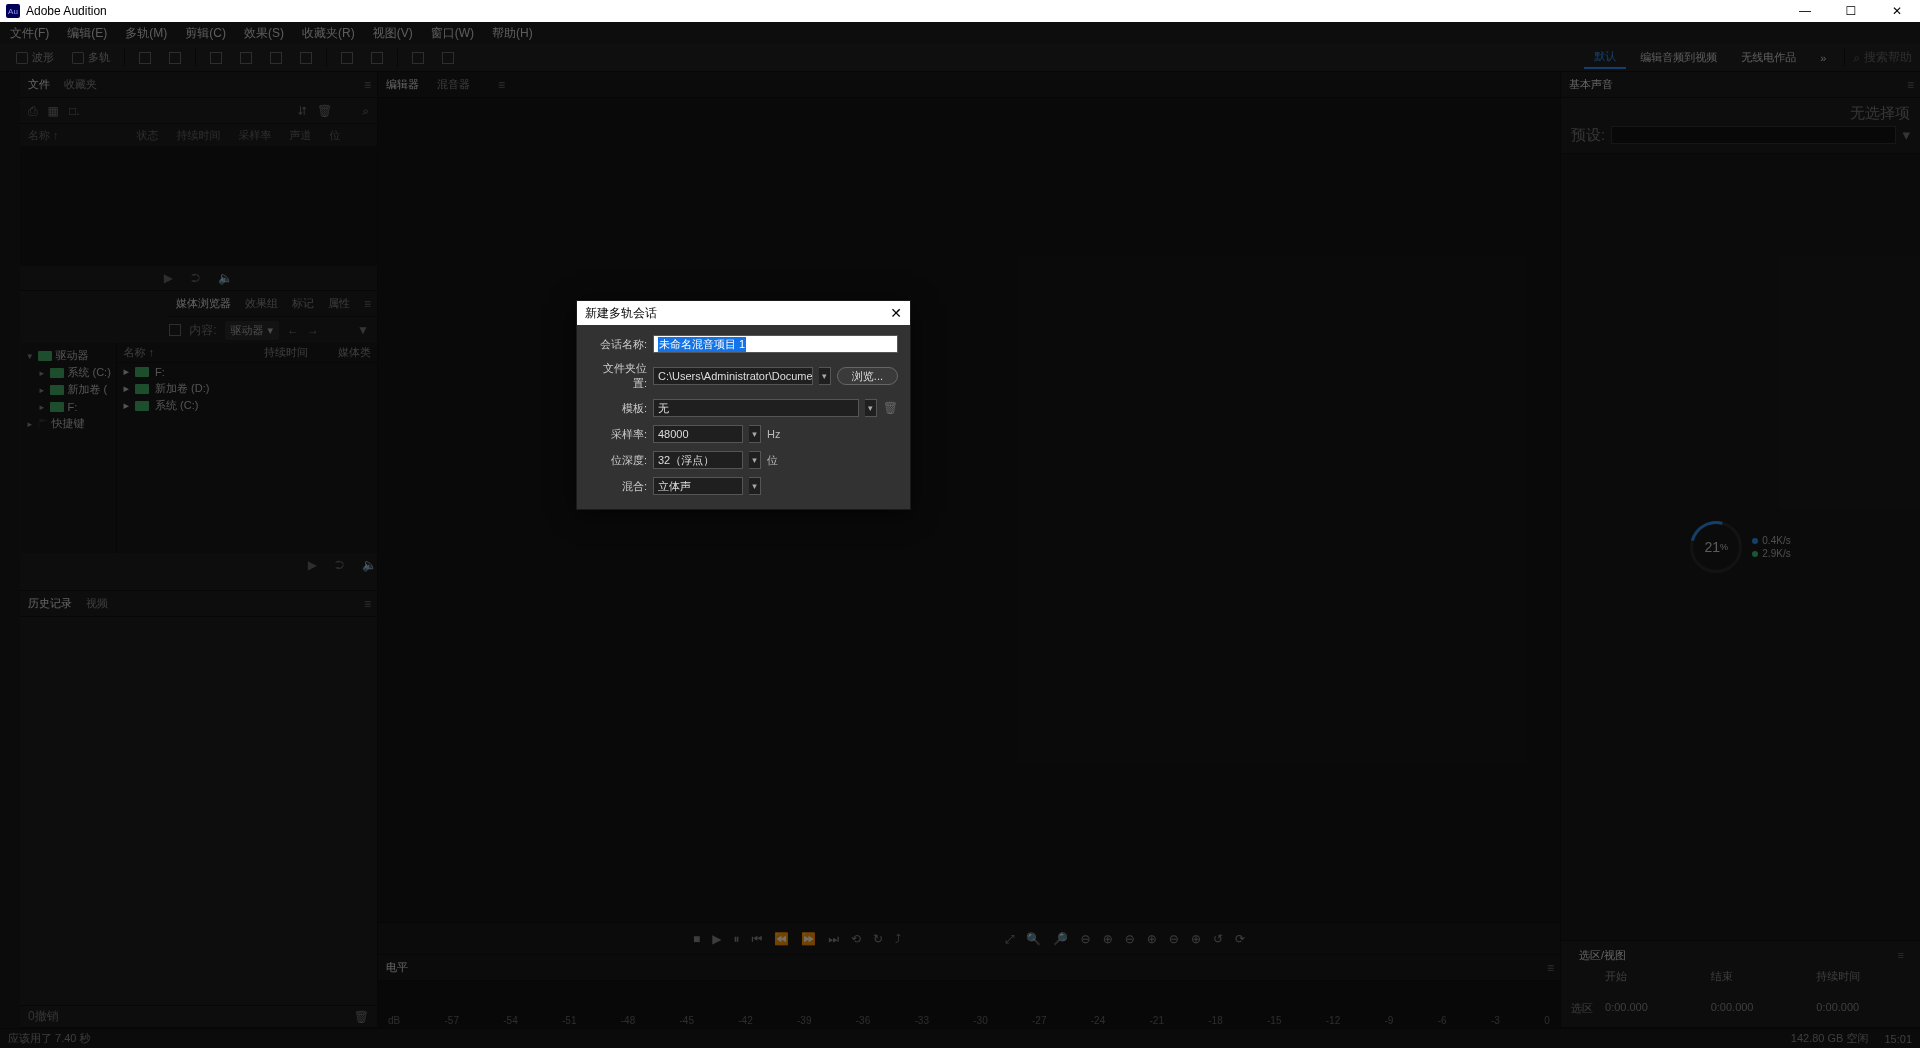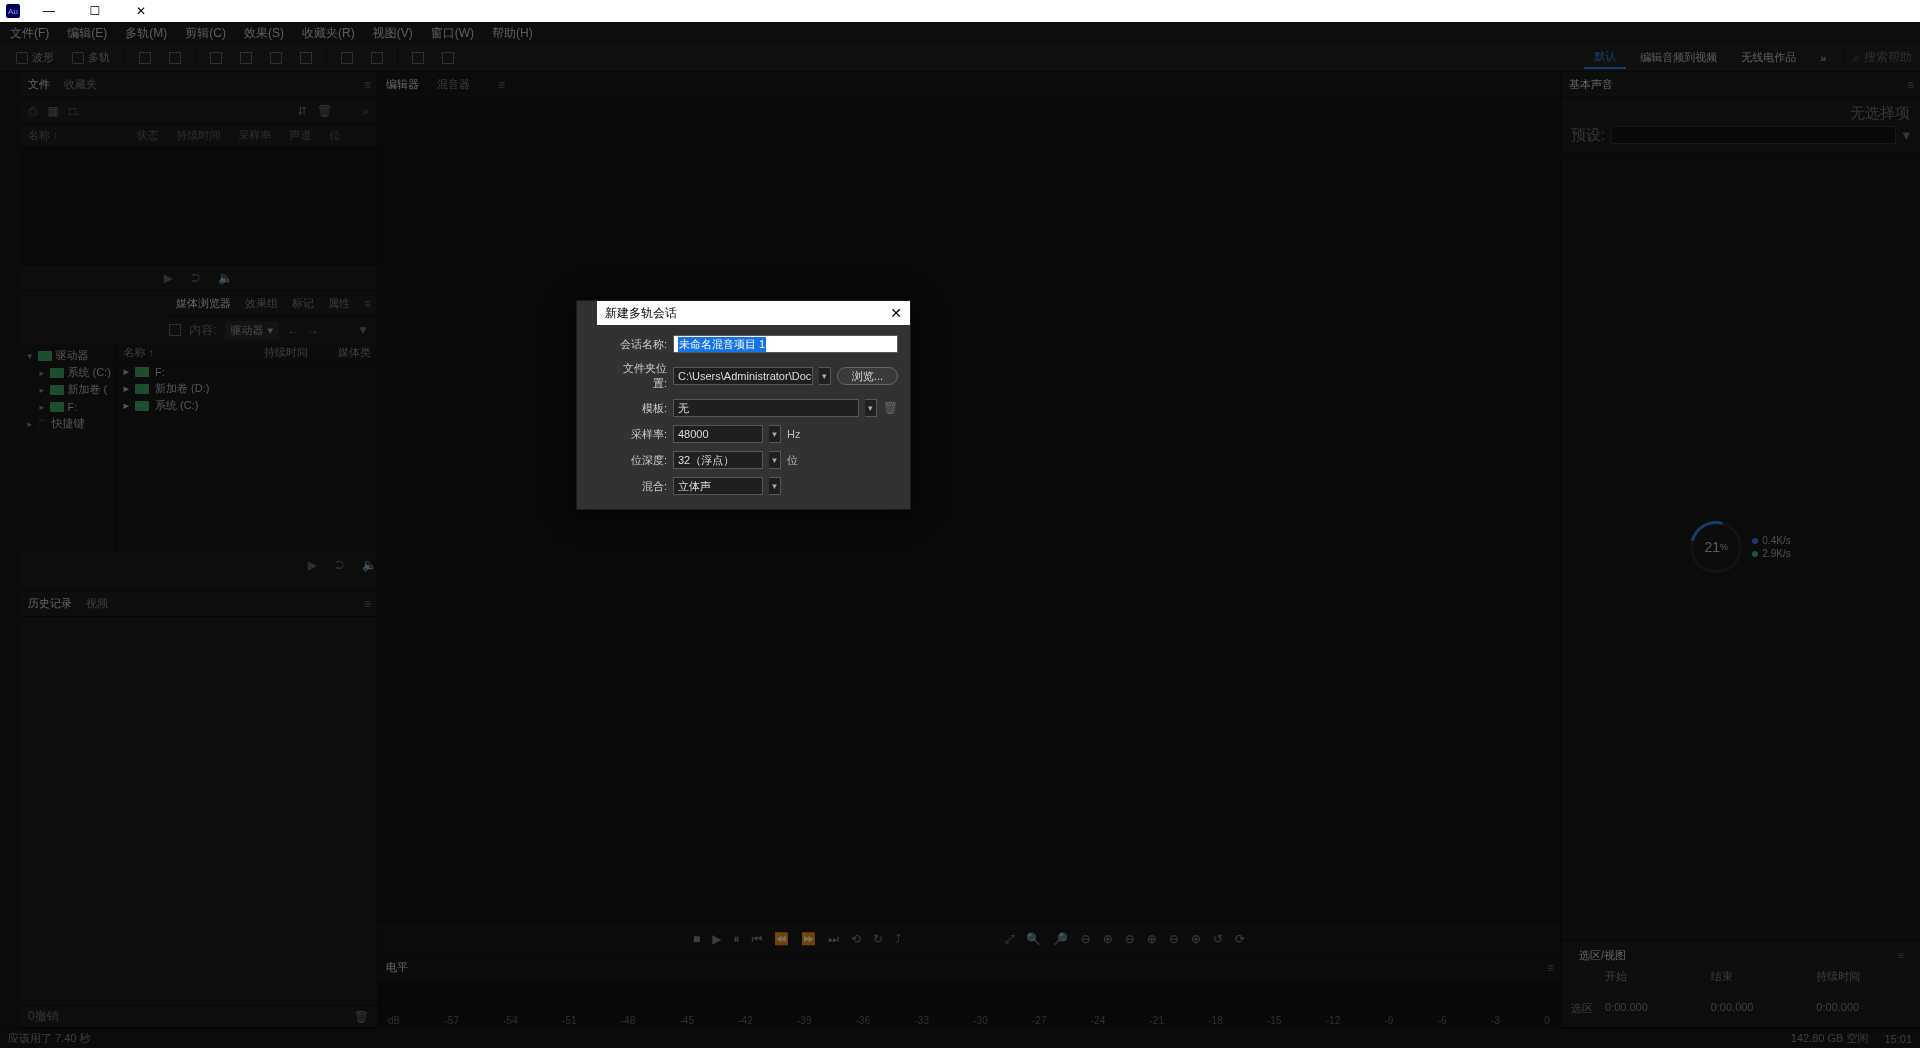--- a/index.html
+++ b/index.html
@@ -99,21 +99,21 @@
 
 
 .statusbar { position:absolute; bottom:0; left:0; right:0; height:20px; background:#1a1a1a; border-top:1px solid #111; display:flex; align-items:center; padding:0 8px; font-size:11px; color:#888; }
 .statusbar .right { margin-left:auto; display:flex; align-items:center; gap:16px; }
 
 
 .ico { width:12px; height:12px; display:inline-block; border:1px solid #666; }
 .ico.square { border-radius:1px; }
 
 
-.dialog { position:absolute; z-index:20; left:576px; top:300px; width:335px; background:#323232; border:1px solid #1a1a1a; box-shadow:0 4px 24px rgba(0,0,0,.6); font-size:12px; color:#ccc;padding-left:20px;}
+.dialog { position:absolute; z-index:20; left:576px; top:300px; width:335px; background:#323232; border:1px solid #1a1a1a; box-shadow:0 4px 24px rgba(0,0,0,.6); font-size:12px; color:#ccc;}
 .dlg-title { height:24px; background:#fff; color:#000; display:flex; align-items:center; padding:0 8px; font-size:12px; }
 .dlg-title .x { margin-left:auto; font-size:14px; }
 .dlg-body { padding:10px 12px 6px 12px; }
 .frow { display:flex; align-items:center; margin-bottom:8px; gap:6px;}
 .flabel { width:58px; text-align:right; color:#ccc; font-size:11px;}
 .finput { flex:1; height:18px; background:#1f1f1f; border:1px solid #555; color:#ddd; font-size:11px; padding:0 4px; position:relative; display:flex; align-items:center; overflow:hidden;}
 .finput.sel { background:#fff; }
 .finput.sel .seltext { background:#1473e6; color:#fff; display:inline-block; padding:0 1px; }
 .fdrop { width:12px; height:18px; display:flex; align-items:center; justify-content:center; background:#1f1f1f; border:1px solid #555; border-left:none; color:#aaa; font-size:9px;}
 .funit { width:18px; color:#bbb; font-size:11px;}
@@ -123,20 +123,21 @@
 .dbtn.primary { border-color:#aaa; }
 
 .trash { color:#666; font-size:12px;}
 
 </style>
 </head>
 <body>
 
 <div class="titlebar">
   <div class="logo">Au</div>
+  <div class="title">Adobe Audition</div>
   <div class="win-btn">—</div>
   <div class="win-btn">☐</div>
   <div class="win-btn">✕</div>
 </div>
 
 <div class="menubar">
   <span>文件(F)</span>
   <span>编辑(E)</span>
   <span>多轨(M)</span>
   <span>剪辑(C)</span>

